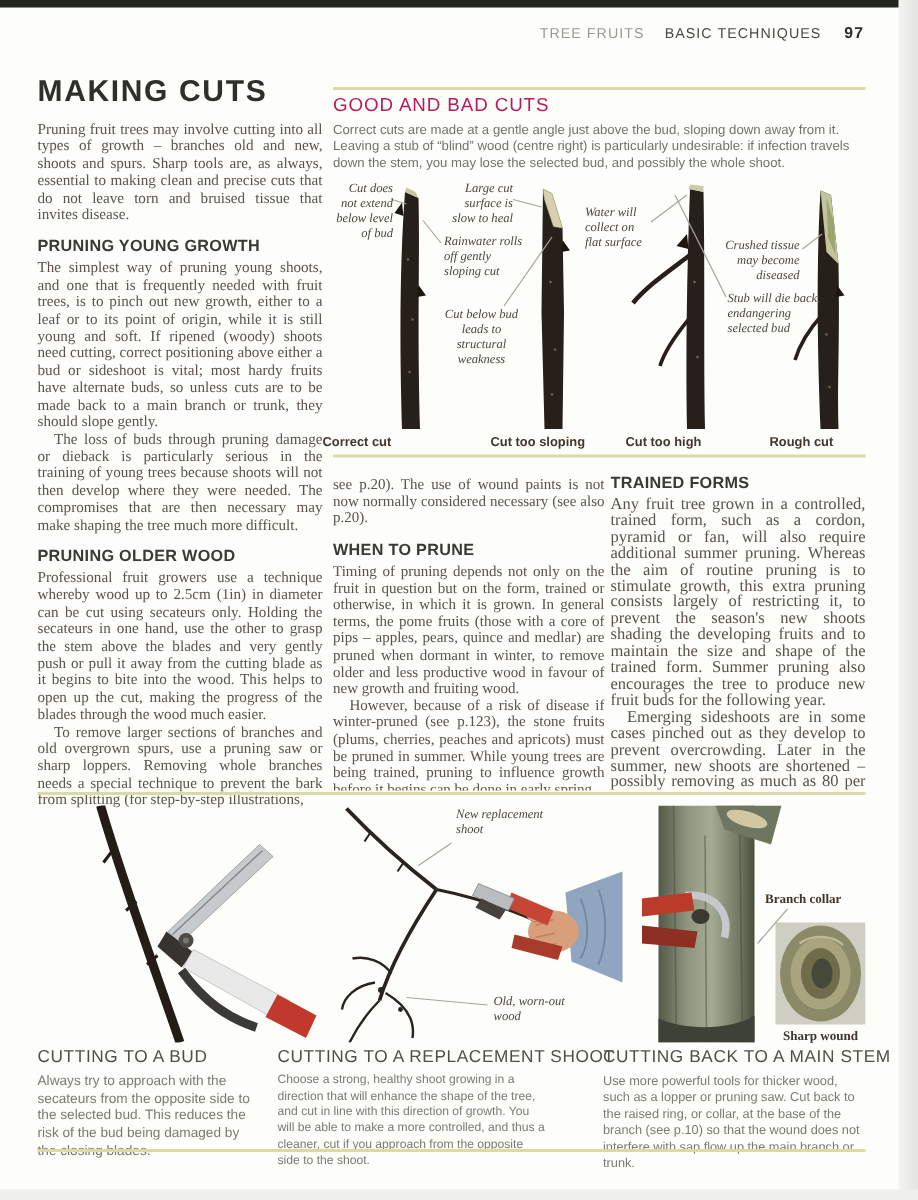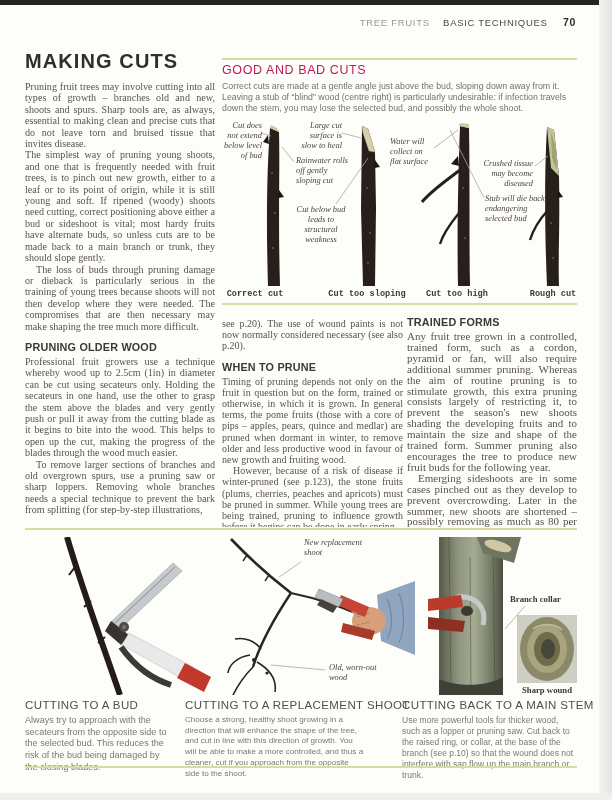--- a/index.html
+++ b/index.html
@@ -22,21 +22,21 @@
   .h1 { font-size:20px; line-height:22px; font-weight:700; letter-spacing:1.1px; color:#2f2f29; margin-bottom:9px; }
   .serif-p { font-family:"Liberation Serif",serif; font-size:10.1px; line-height:11.4px; color:#59534b; text-align:justify; }
   .indent { text-indent:11px; }
   .h2 { font-size:10.8px; font-weight:700; letter-spacing:0.2px; color:#3a3a34; margin-top:9px; margin-bottom:3px; }
 
   
   .gbc-h { left:222px; top:63px; font-size:12.5px; letter-spacing:0.6px; color:#be185d; }
   .gbc-intro { left:222px; top:81px; width:354px; font-size:8.8px; line-height:11.2px; color:#73736c; }
   .figure1 { left:222px; top:118px; width:355px; height:186px; }
   .ann { position:absolute; font-family:"Liberation Serif",serif; font-style:italic; font-size:8.4px; line-height:10px; color:#4b453d; }
-  .tcap { position:absolute; top:171px; width:80px; text-align:center; font-family:Liberation Mono, monospace; font-weight:bold; font-size:8.6px; color:#40372d; }
+  .tcap { position:absolute; top:171px; width:80px; font-family:Liberation Sans, sans-serif; font-weight:bold; font-size:8.6px; color:#40372d; }
 
   
   .midcol { left:222px; top:318px; width:181px; height:209px; overflow:hidden; }
   .midcol .serif-p, .rightcol .serif-p { font-size:10px; line-height:11.2px; }
   .rightcol { left:407px; top:316px; width:170px; height:211px; overflow:hidden; }
   .rightcol .serif-p { font-size:11px; line-height:10.9px; }
 
   
   .figure2 { left:25px; top:537px; width:552px; height:158px; }
   .lbl-bold { position:absolute; font-family:"Liberation Serif",serif; font-weight:bold; font-size:8.7px; line-height:10px; color:#3e352b; }
@@ -52,26 +52,27 @@
 </head>
 <body>
 
 <div class="abs topbar"></div>
 <div class="abs edge-right"></div>
 <div class="abs edge-bottom"></div>
 
 <div class="abs runhead">
   <span>TREE FRUITS</span>
   <span class="sub">BASIC TECHNIQUES</span>
-  <span class="pg">70</span>
+  <span class="pg">97</span>
 </div>
 
 <div class="abs leftcol">
   <div class="h1">MAKING CUTS</div>
   <p class="serif-p">Pruning fruit trees may involve cutting into all types of growth – branches old and new, shoots and spurs. Sharp tools are, as always, essential to making clean and precise cuts that do not leave torn and bruised tissue that invites disease.</p>
+  <div class="h2">PRUNING YOUNG GROWTH</div>
   <p class="serif-p">The simplest way of pruning young shoots, and one that is frequently needed with fruit trees, is to pinch out new growth, either to a leaf or to its point of origin, while it is still young and soft. If ripened (woody) shoots need cutting, correct positioning above either a bud or sideshoot is vital; most hardy fruits have alternate buds, so unless cuts are to be made back to a main branch or trunk, they should slope gently.</p>
   <p class="serif-p indent">The loss of buds through pruning damage or dieback is particularly serious in the training of young trees because shoots will not then develop where they were needed. The compromises that are then necessary may make shaping the tree much more difficult.</p>
   <div class="h2">PRUNING OLDER WOOD</div>
   <p class="serif-p">Professional fruit growers use a technique whereby wood up to 2.5cm (1in) in diameter can be cut using secateurs only. Holding the secateurs in one hand, use the other to grasp the stem above the blades and very gently push or pull it away from the cutting blade as it begins to bite into the wood. This helps to open up the cut, making the progress of the blades through the wood much easier.</p>
   <p class="serif-p indent">To remove larger sections of branches and old overgrown spurs, use a pruning saw or sharp loppers. Removing whole branches needs a special technique to prevent the bark from splitting (for step-by-step illustrations,</p>
 </div>
 
 <div class="abs rule" style="left:222px; top:58px; width:355px;"></div>
 <div class="abs gbc-h">GOOD AND BAD CUTS</div>
 <div class="abs gbc-intro">Correct cuts are made at a gentle angle just above the bud, sloping down away from it. Leaving a stub of “blind” wood (centre right) is particularly undesirable: if infection travels down the stem, you may lose the selected bud, and possibly the whole shoot.</div>

